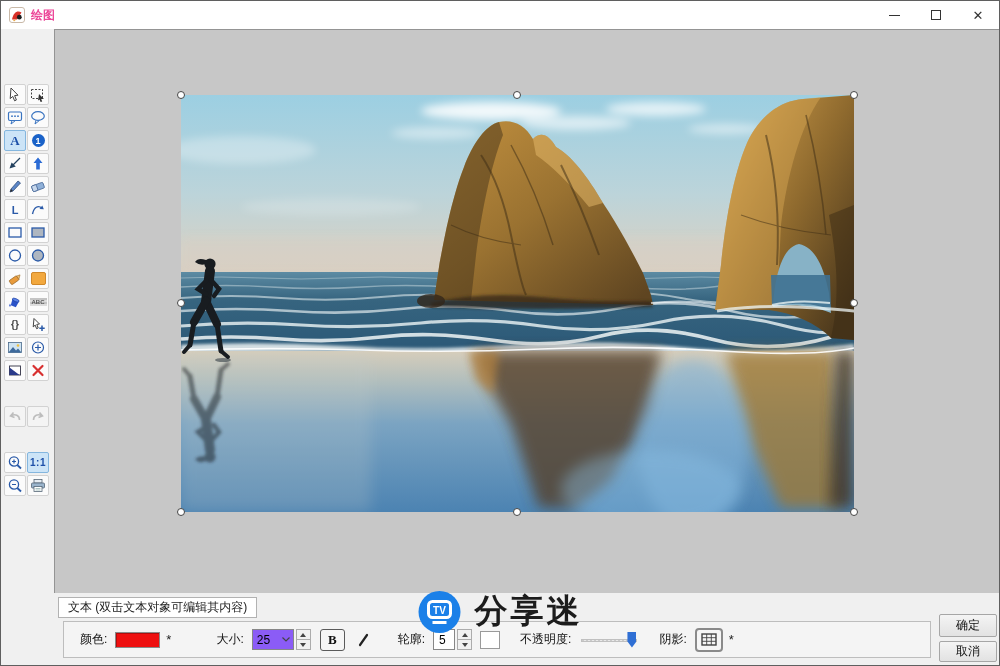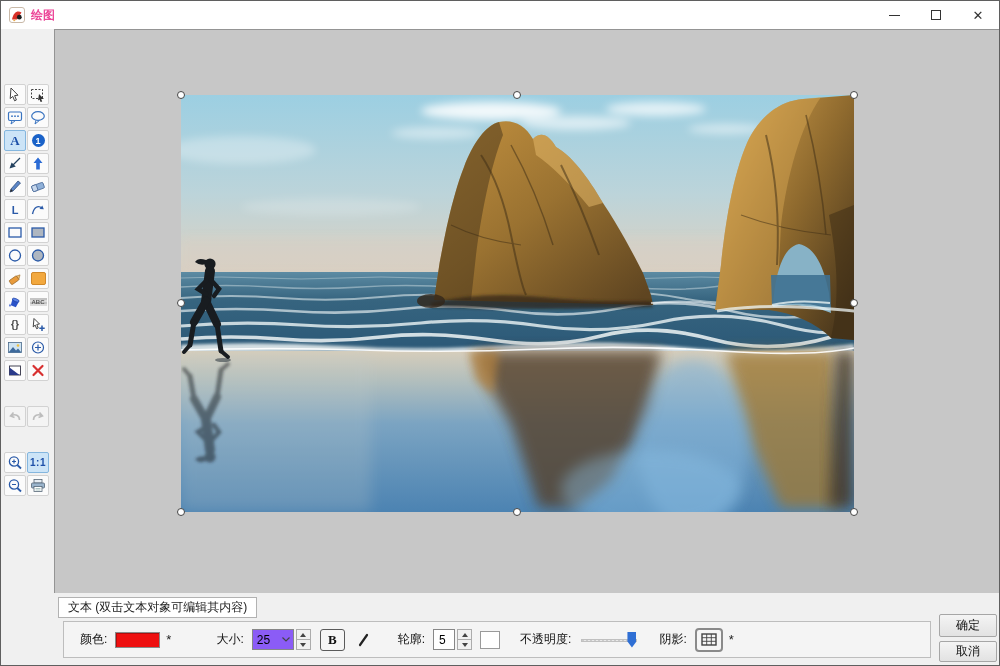--- a/index.html
+++ b/index.html
@@ -490,14 +490,23 @@
             <path d="M5.7,1 L5.7,12 M10.3,1 L10.3,12 M1,4.7 L15,4.7 M1,8.3 L15,8.3" stroke="#444" stroke-width="0.9"></path>
           </svg>
       </span>
       <span class="star">*</span>
     </div>
 
     <button class="actbtn ok">确定</button>
     <button class="actbtn cancel">取消</button>
   </div>
 
+  <div class="watermark">
+    <svg width="44" height="44" viewBox="0 0 44 44">
+      <circle cx="22" cy="22" r="21" fill="#1b80e8"></circle>
+      <rect x="11" y="11.5" width="22" height="16" rx="4" fill="none" stroke="#fff" stroke-width="3"></rect>
+      <text x="22" y="23.5" text-anchor="middle" font-size="10" font-weight="bold" fill="#fff" font-family="Liberation Sans, sans-serif">TV</text>
+      <path d="M15,32.5 L29,32.5" stroke="#fff" stroke-width="3"></path>
+    </svg>
+    <span class="wname">分享迷</span>
+  </div>
 
 </div>
 
 </body></html>

